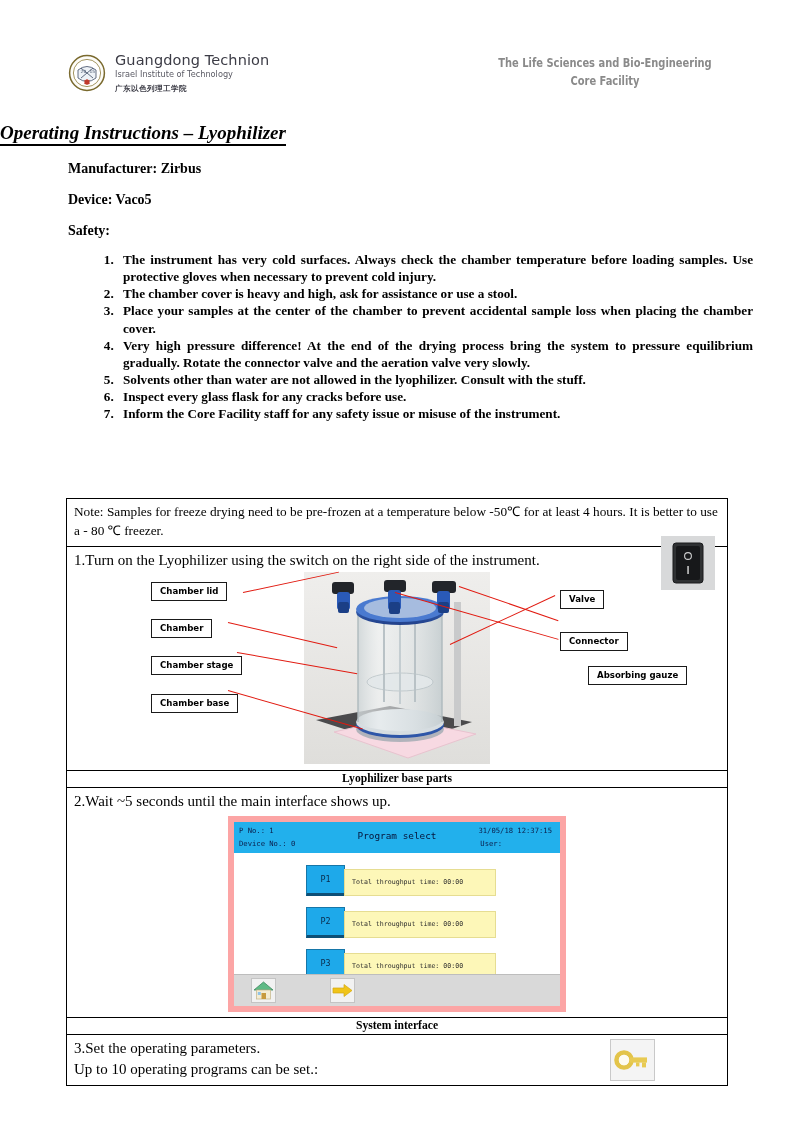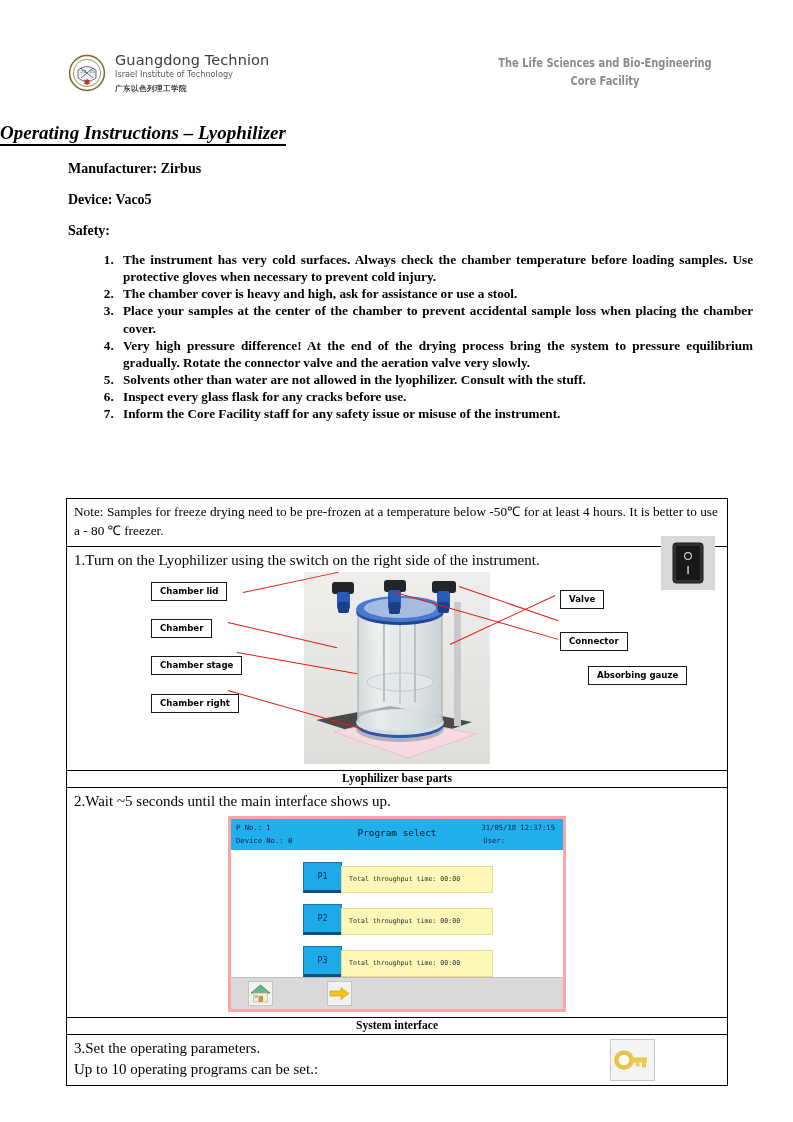--- a/index.html
+++ b/index.html
@@ -64,21 +64,21 @@
   .callout { position:absolute; border:1.3px solid #1a1a1a; background:#fff;
              font-family:"DejaVu Sans", sans-serif; font-weight:bold; font-size:8.6px;
              padding:4px 8px; white-space:nowrap; line-height:1; }
   .lead { position:absolute; height:0; border-top:1.9px solid #e11a10; transform-origin:left center; }
 
   .rocker { position:absolute; right:12px; top:-34px; width:54px; height:54px; background:#d9dadb; }
 
   
   .hmi-wrap { position:relative; height:205px; }
   .hmi { position:absolute; left:161px; top:4px; width:338px; height:196px;
-         background:#ffffff; border:3px solid #fca5a5; box-sizing:border-box; }
+         background:#ffffff; border:6px solid #fca5a5; box-sizing:border-box; }
   .hmi-top { height:31px; background:#22b0ec; position:relative; color:#0b1d4a;
              font-family:"DejaVu Sans Mono", monospace; font-size:7.2px; }
   .hmi-top .tl { position:absolute; left:5px; top:4px; }
   .hmi-top .tl2 { position:absolute; left:5px; top:17px; }
   .hmi-top .tc { position:absolute; left:0; right:0; top:8px; text-align:center;
                  font-size:9.4px; color:#06143a; }
   .hmi-top .tr { position:absolute; right:8px; top:4px; }
   .hmi-top .tr2 { position:absolute; right:58px; top:17px; }
   .hmi-body { position:relative; height:133px; background:#fff; }
   .prow { position:absolute; left:72px; width:174px; height:31px; }
@@ -242,21 +242,21 @@
         <div class="lead" style="left:170px; top:82px; width:122px; transform:rotate(10deg);"></div>
         <div class="lead" style="left:161px; top:120px; width:140px; transform:rotate(16deg);"></div>
 
         <div class="lead" style="left:392px; top:16px; width:105px; transform:rotate(19deg);"></div>
         <div class="lead" style="left:328px; top:22px; width:170px; transform:rotate(16deg);"></div>
         <div class="lead" style="left:383px; top:74px; width:116px; transform:rotate(-25deg);"></div>
 
         <div class="callout" style="left:84px; top:12px;"><span>Chamber lid</span></div>
         <div class="callout" style="left:84px; top:49px;"><span>Chamber</span></div>
         <div class="callout" style="left:84px; top:86px;"><span>Chamber stage</span></div>
-        <div class="callout" style="left:84px; top:124px;"><span>Chamber right</span></div>
+        <div class="callout" style="left:84px; top:124px;"><span>Chamber base</span></div>
 
         <div class="callout" style="left:493px; top:20px;"><span>Valve</span></div>
         <div class="callout" style="left:493px; top:62px;"><span>Connector</span></div>
         <div class="callout" style="left:510px; top:96px;margin-left:11px;"><span>Absorbing gauze</span></div>
       </div>
 
       <div class="caption">Lyophilizer base parts</div>
     </div>
 
     <div class="trow">

